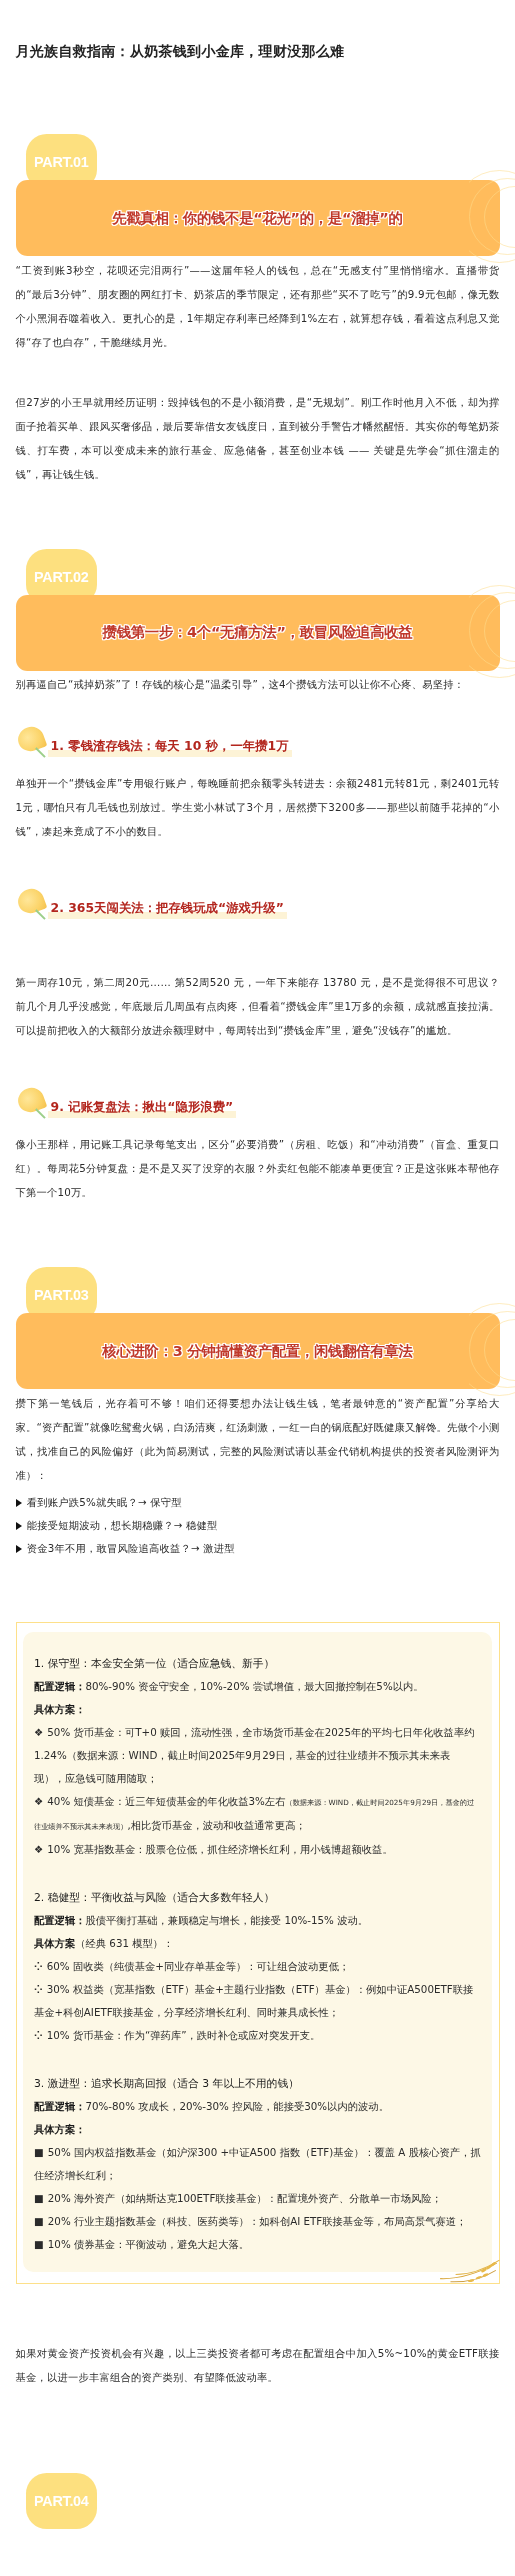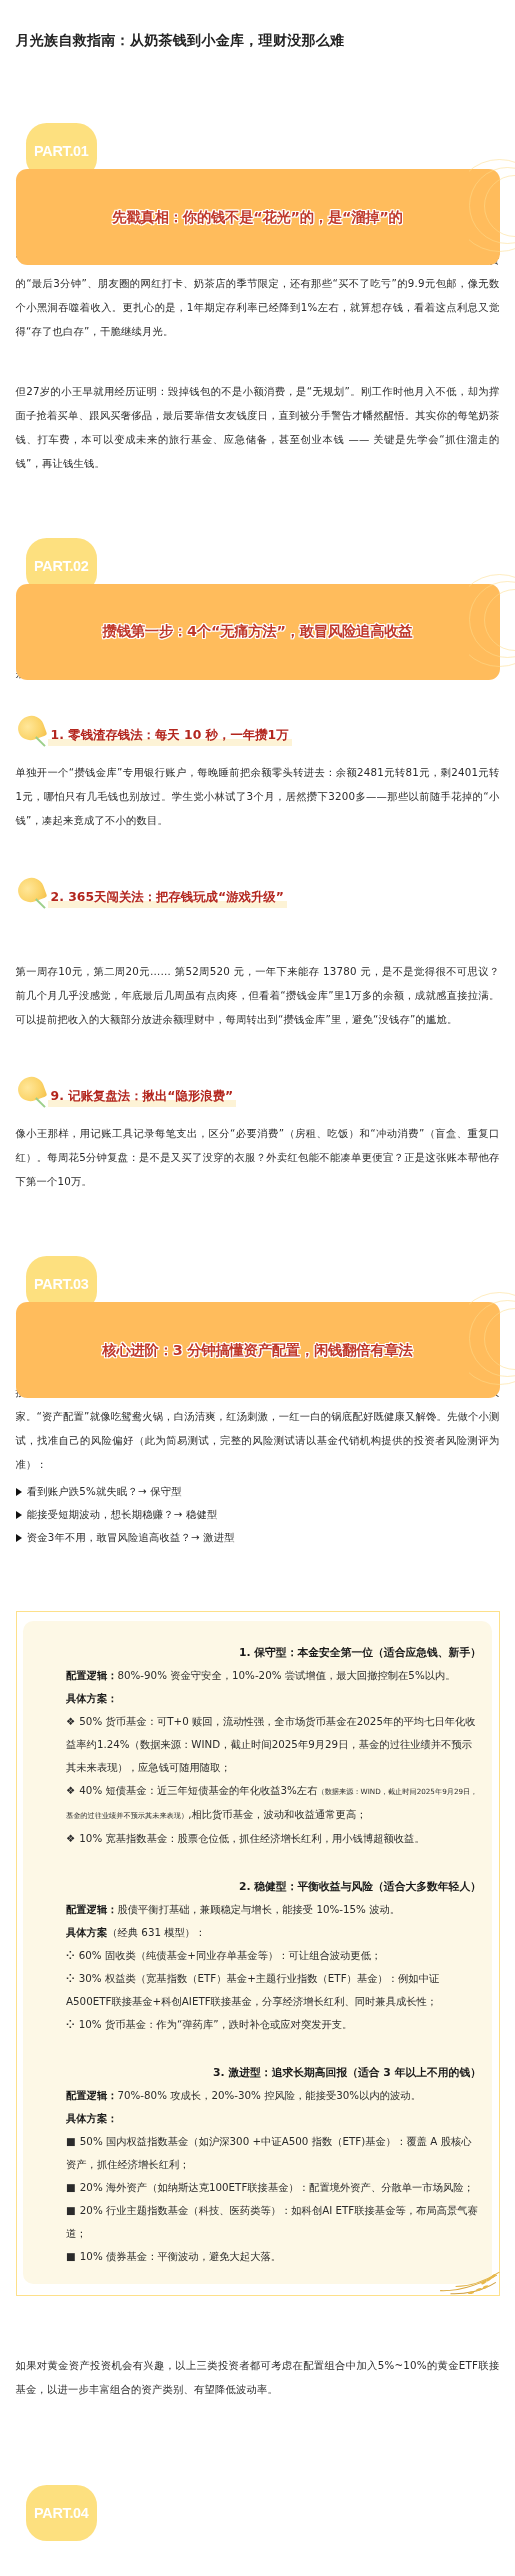--- a/index.html
+++ b/index.html
@@ -6,34 +6,34 @@
   html, body { background: #ffffff; }
   body {
     width: 515px;
     font-family: "DejaVu Sans", "Liberation Sans", sans-serif;
     color: #222222;
   }
   .page { width: 515px; position: relative; padding: 0 15.5px; }
 
   .title {
     font-size: 14px; font-weight: bold; color: #222;
-    padding-top: 32px; padding-bottom: 46px; letter-spacing: 0.3px;
+    padding-top: 43px; padding-bottom: 46px; letter-spacing: 0.3px;
   }
 
   
   .part { position: relative; margin-top: 27px; height: 103px; }
   .part .pill {
     position: absolute; left: 10.3px; top: 0; width: 71px; height: 56px;
     background: #fde07f; border-radius: 20.6px;
     color: #ffffff; font-weight: bold; font-size: 14.4px;
     display: flex; align-items: center; justify-content: center;
     font-family: "Liberation Sans", sans-serif; letter-spacing: -0.3px;
   }
   .part .bar {
-    position: absolute; left: 0; right: 0; top: 46px; height: 96px;
+    position: absolute; left: 0; right: 0; top: 46px; height: 76px;
     background: #ffbc5c; border-radius: 11.3px;
     display: flex; align-items: center; justify-content: center;
   }
   .part .bar-text {
     font-size: 14.4px; font-weight: bold; color: #c0392b;
     text-shadow: -1px -1px 0 #fff, 1px -1px 0 #fff, -1px 1px 0 #fff, 1px 1px 0 #fff,
                  0 1px 0 #fff, 1px 0 0 #fff, -1px 0 0 #fff, 0 -1px 0 #fff;
     letter-spacing: -0.3px;
   }
   .part .rings {
@@ -72,22 +72,22 @@
   .arrow-list .para { line-height: 23px; }
   .tri { display: inline-block; width: 0; height: 0; border-top: 4.6px solid transparent; border-bottom: 4.6px solid transparent; border-left: 6.2px solid #111; margin-right: 5.2px; vertical-align: -1px; }
 
   
   .alloc {
     border: 1px solid #fde08a; padding: 9.3px 6.2px 11.3px 6.2px; position: relative; margin-top: 5.2px;
   }
   .alloc-inner {
     background: #fdf8e6; border-radius: 10.3px; padding: 19.6px 11.3px 15.5px 11.3px;
   }
-  .alloc h4 { font-size: 10.8px; font-weight: bold; color: #1a1a1a; line-height: 23px; text-align: right; }
-  .alloc .line { font-size: 10.3px; line-height: 23px; color: #2b2b2b; margin-left: 32px; }
+  .alloc h4 { font-size: 10.8px; font-weight: normal; color: #1a1a1a; line-height: 23px; }
+  .alloc .line { font-size: 10.3px; line-height: 23px; color: #2b2b2b; }
   .alloc .line b { color: #1a1a1a; }
   .alloc .small { font-size: 7.2px; }
   .alloc .blank { height: 25px; }
   .alloc .bullet { font-weight: bold; margin-right: 4.1px; }
   .wheat { position: absolute; right: -3.1px; bottom: -7.2px; width: 67px; height: 31px; }
 </style>
 </head>
 <body>
 
 <div class="page">

